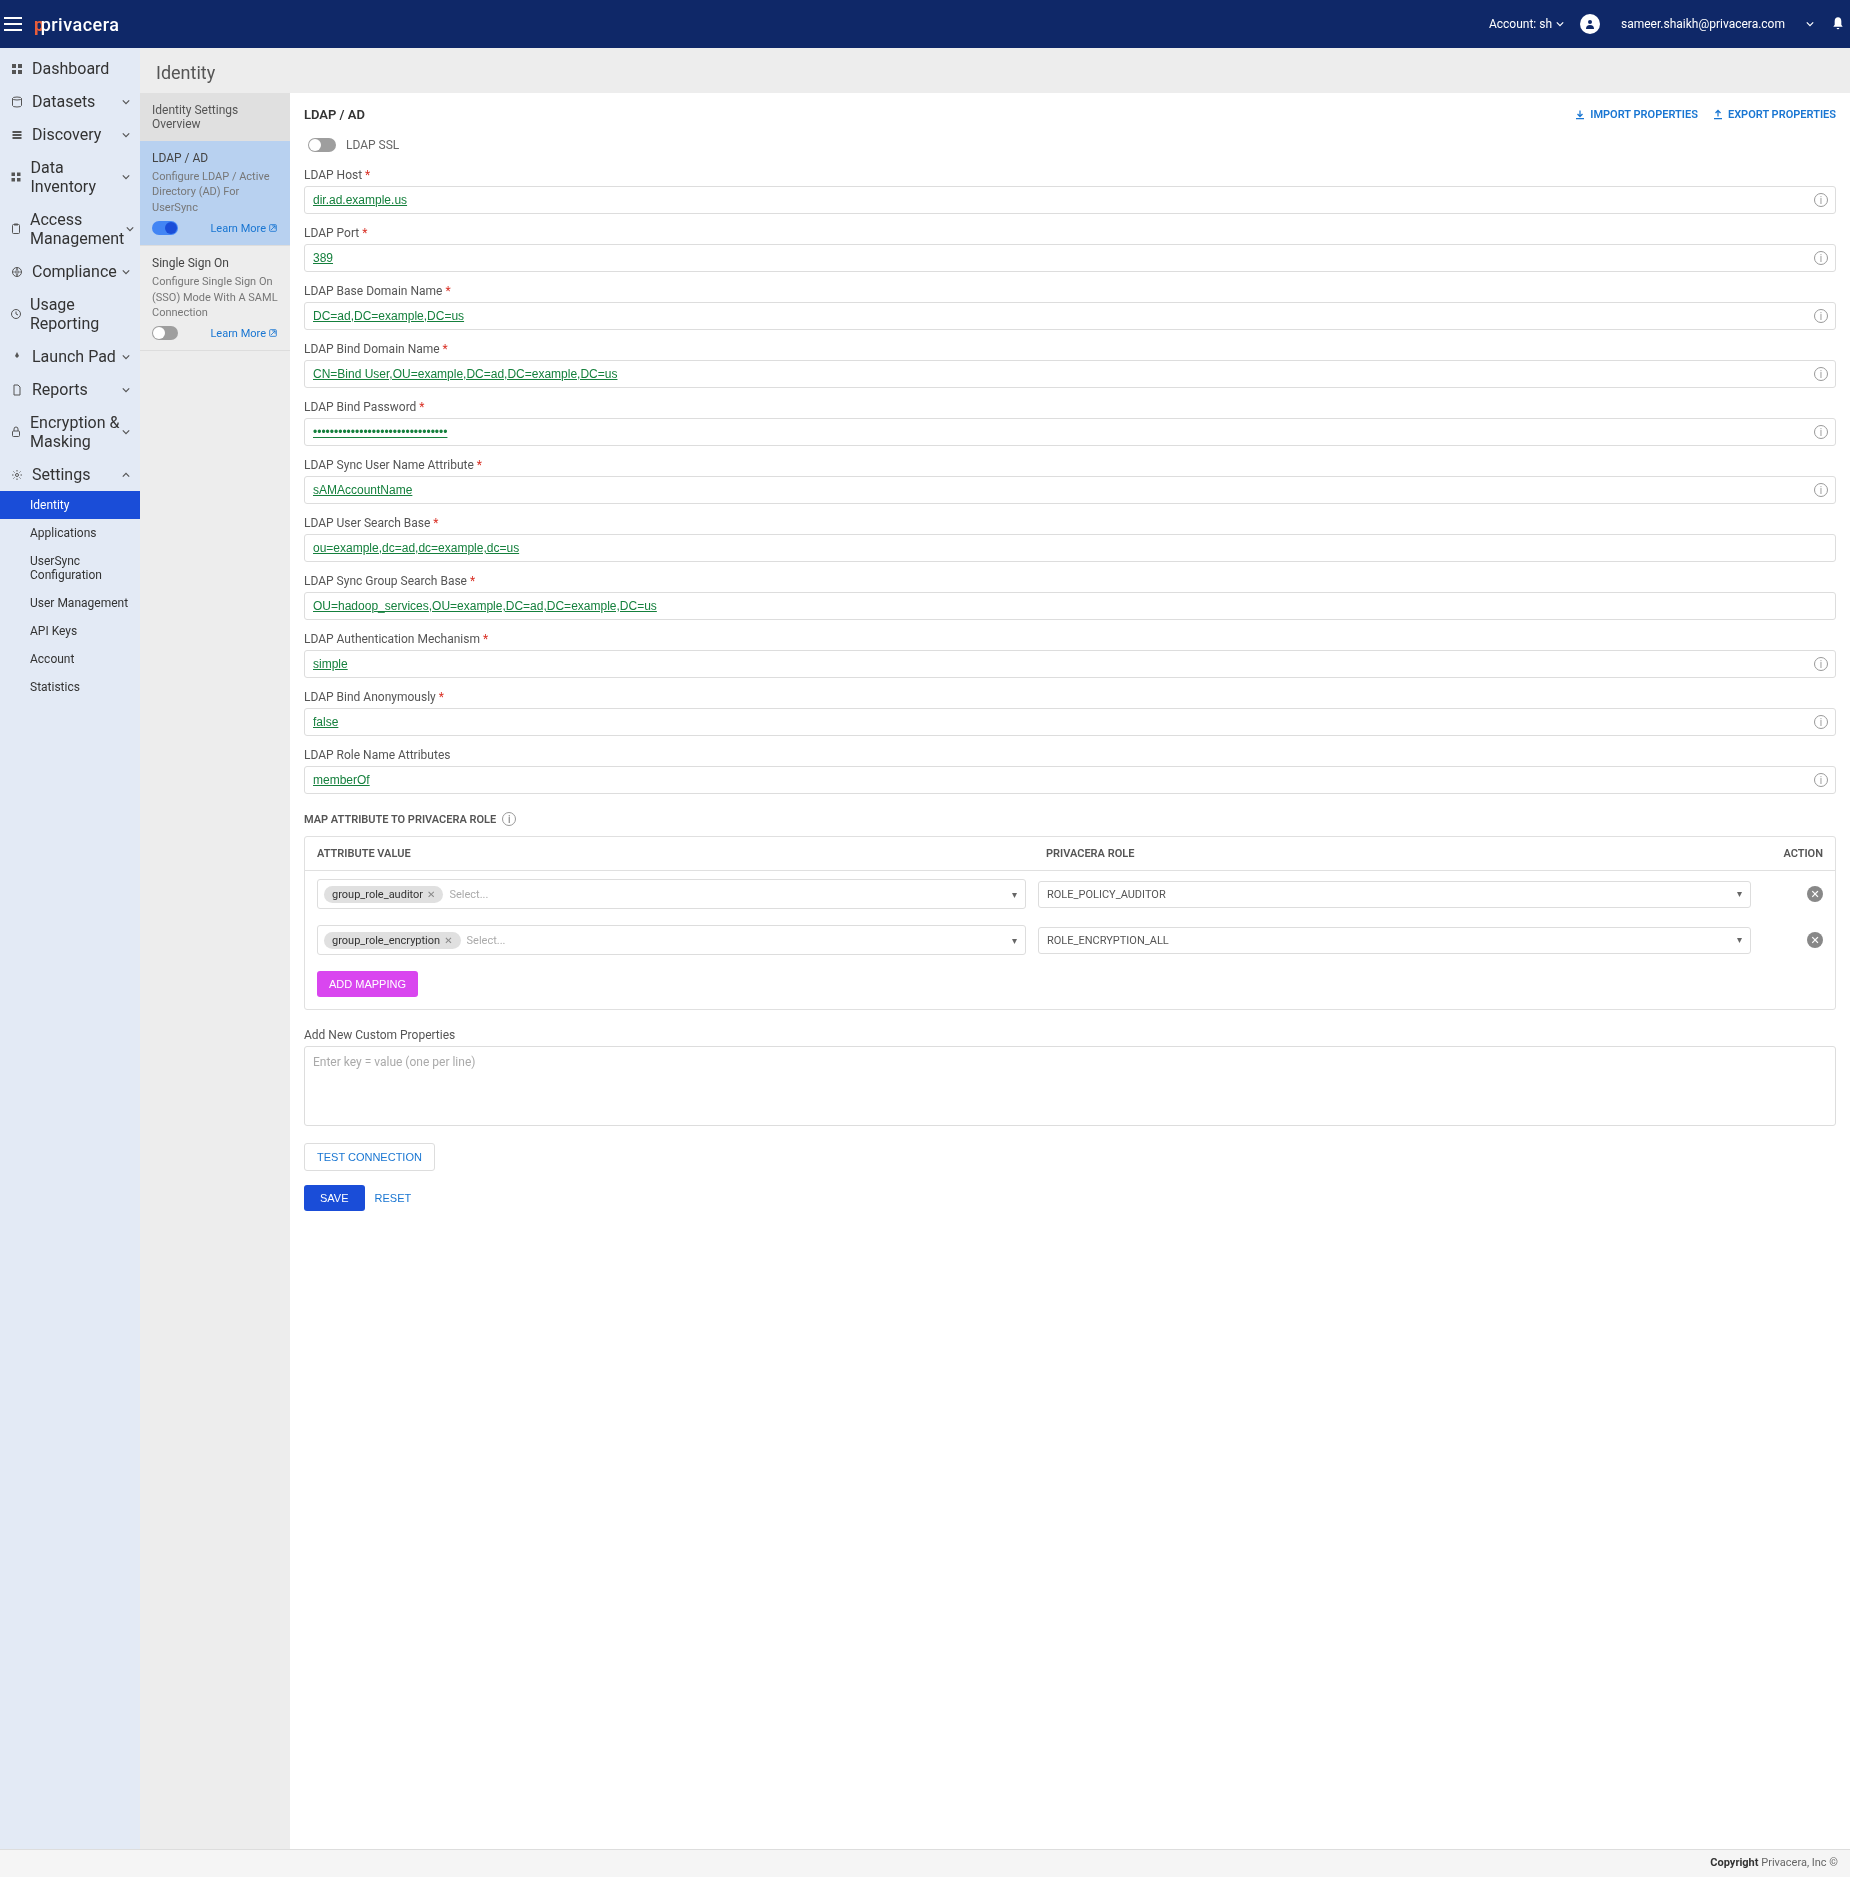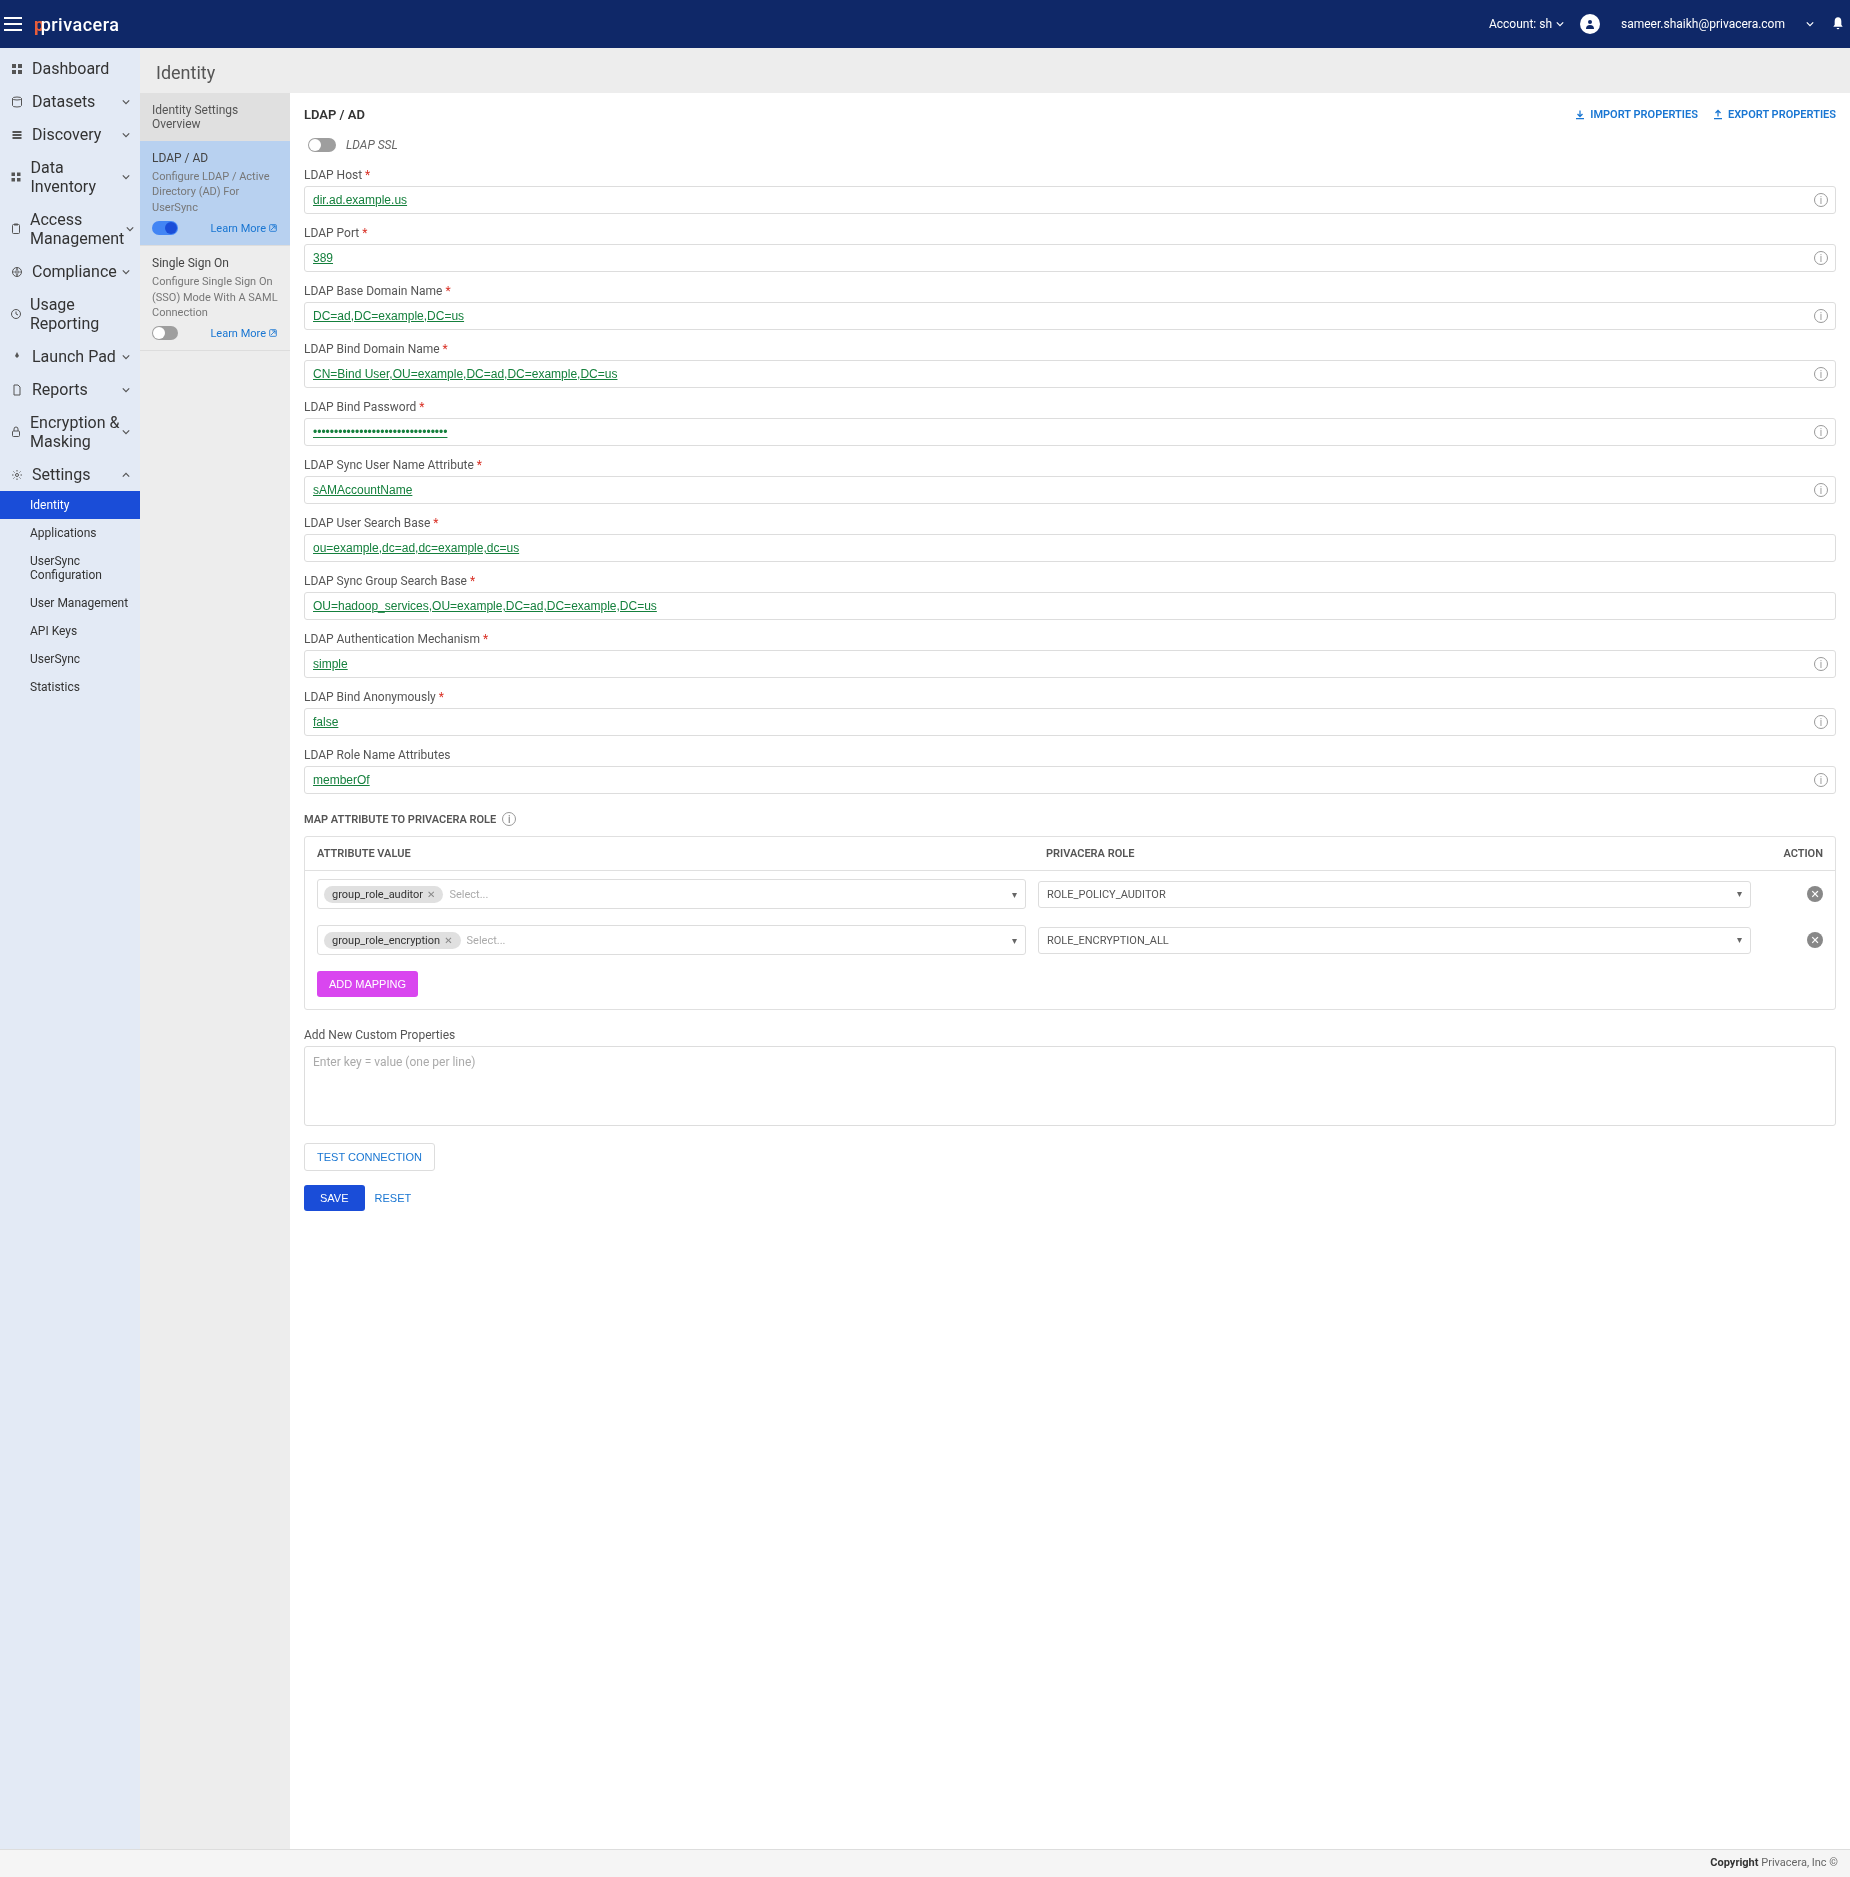--- a/index.html
+++ b/index.html
@@ -58,21 +58,21 @@
 .form-group { margin-bottom: 12px; }
 .form-label { font-size: 12px; color: #555; margin-bottom: 4px; display: block; }
 .required { color: #d93025; }
 .form-input { width: 100%; border: 1px solid #ddd; border-radius: 3px; padding: 6px 8px; font-size: 12px; color: #15803d; position: relative; text-decoration: underline; }
 .input-wrapper { position: relative; }
 .info-icon { position: absolute; right: 8px; top: 50%; transform: translateY(-50%); width: 14px; height: 14px; border: 1px solid #999; border-radius: 50%; display: flex; align-items: center; justify-content: center; font-size: 10px; color: #999; }
 
 .ssl-row { display: flex; align-items: center; gap: 10px; margin-bottom: 16px; margin-left: 4px; }
 .ssl-toggle { width: 28px; height: 14px; background: #9e9e9e; border-radius: 7px; position: relative; }
 .ssl-toggle .knob { width: 12px; height: 12px; border-radius: 50%; background: #fff; position: absolute; left: 1px; top: 1px; }
-.ssl-label { font-size: 12px; color: #666; font-style: italic; }
+.ssl-label { font-size: 12px; color: #666; }
 
 .section-title { font-size: 11px; font-weight: 600; color: #555; margin: 18px 0 10px; display: flex; align-items: center; gap: 6px; }
 
 .mapping-table { border: 1px solid #e0e0e0; border-radius: 3px; }
 .mapping-header { display: flex; padding: 10px 12px; border-bottom: 1px solid #e0e0e0; font-size: 11px; font-weight: 600; color: #555; }
 .col-attr { flex: 1; }
 .col-role { flex: 1; margin-left: 12px; }
 .col-action { width: 60px; text-align: right; }
 .mapping-row { display: flex; padding: 8px 12px; align-items: center; gap: 12px; }
 .chip-select { flex: 1; border: 1px solid #ddd; border-radius: 3px; padding: 4px 6px; display: flex; align-items: center; gap: 6px; position: relative; min-height: 30px; }
@@ -304,21 +304,21 @@
           <svg width="8" height="8" viewBox="0 0 10 10">
             <path d="M1 7 L5 3 L9 7" stroke="#555" fill="none" stroke-width="1.5"></path>
           </svg>
         </span>
       </div>
       <div class="sidebar-item sub active">Identity</div>
       <div class="sidebar-item sub">Applications</div>
       <div class="sidebar-item sub">UserSync Configuration</div>
       <div class="sidebar-item sub">User Management</div>
       <div class="sidebar-item sub">API Keys</div>
-      <div class="sidebar-item sub">UserSync</div>
+      <div class="sidebar-item sub">Account</div>
       <div class="sidebar-item sub">Statistics</div>
     </div>
 
   <div class="page">
     <div class="page-title">Identity</div>
     <div class="page-body">
 
       <div class="sub-sidebar">
         <div class="sub-header">Identity Settings Overview</div>
         <div id="sub-cards">

